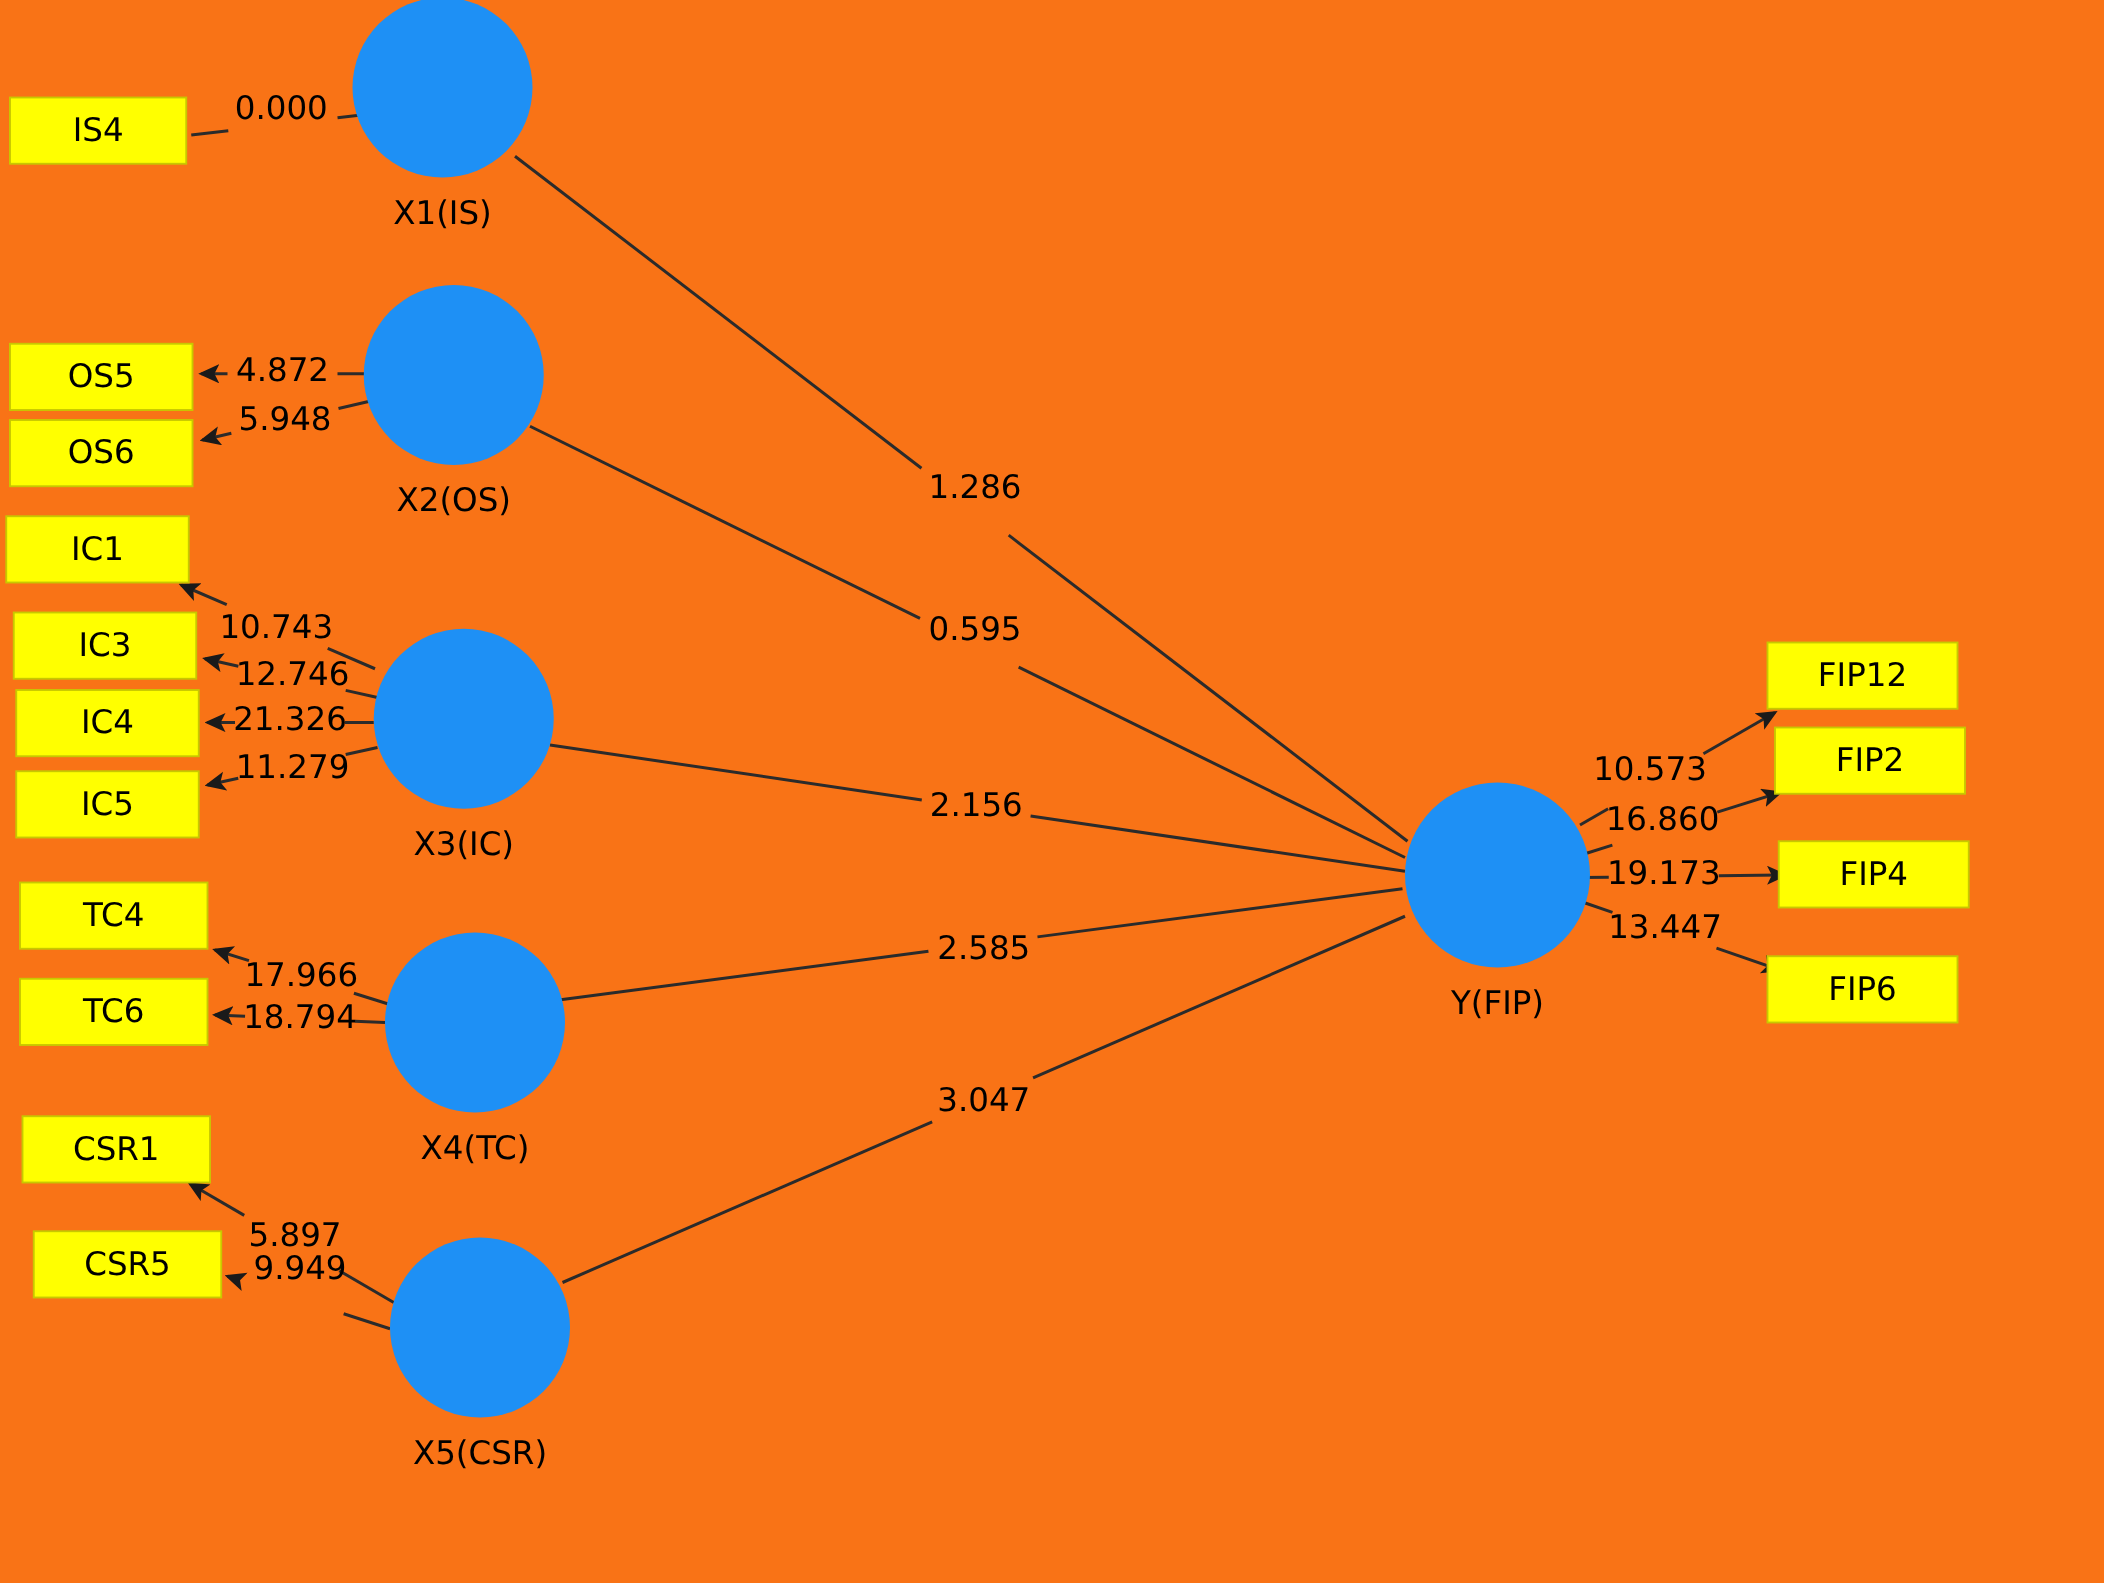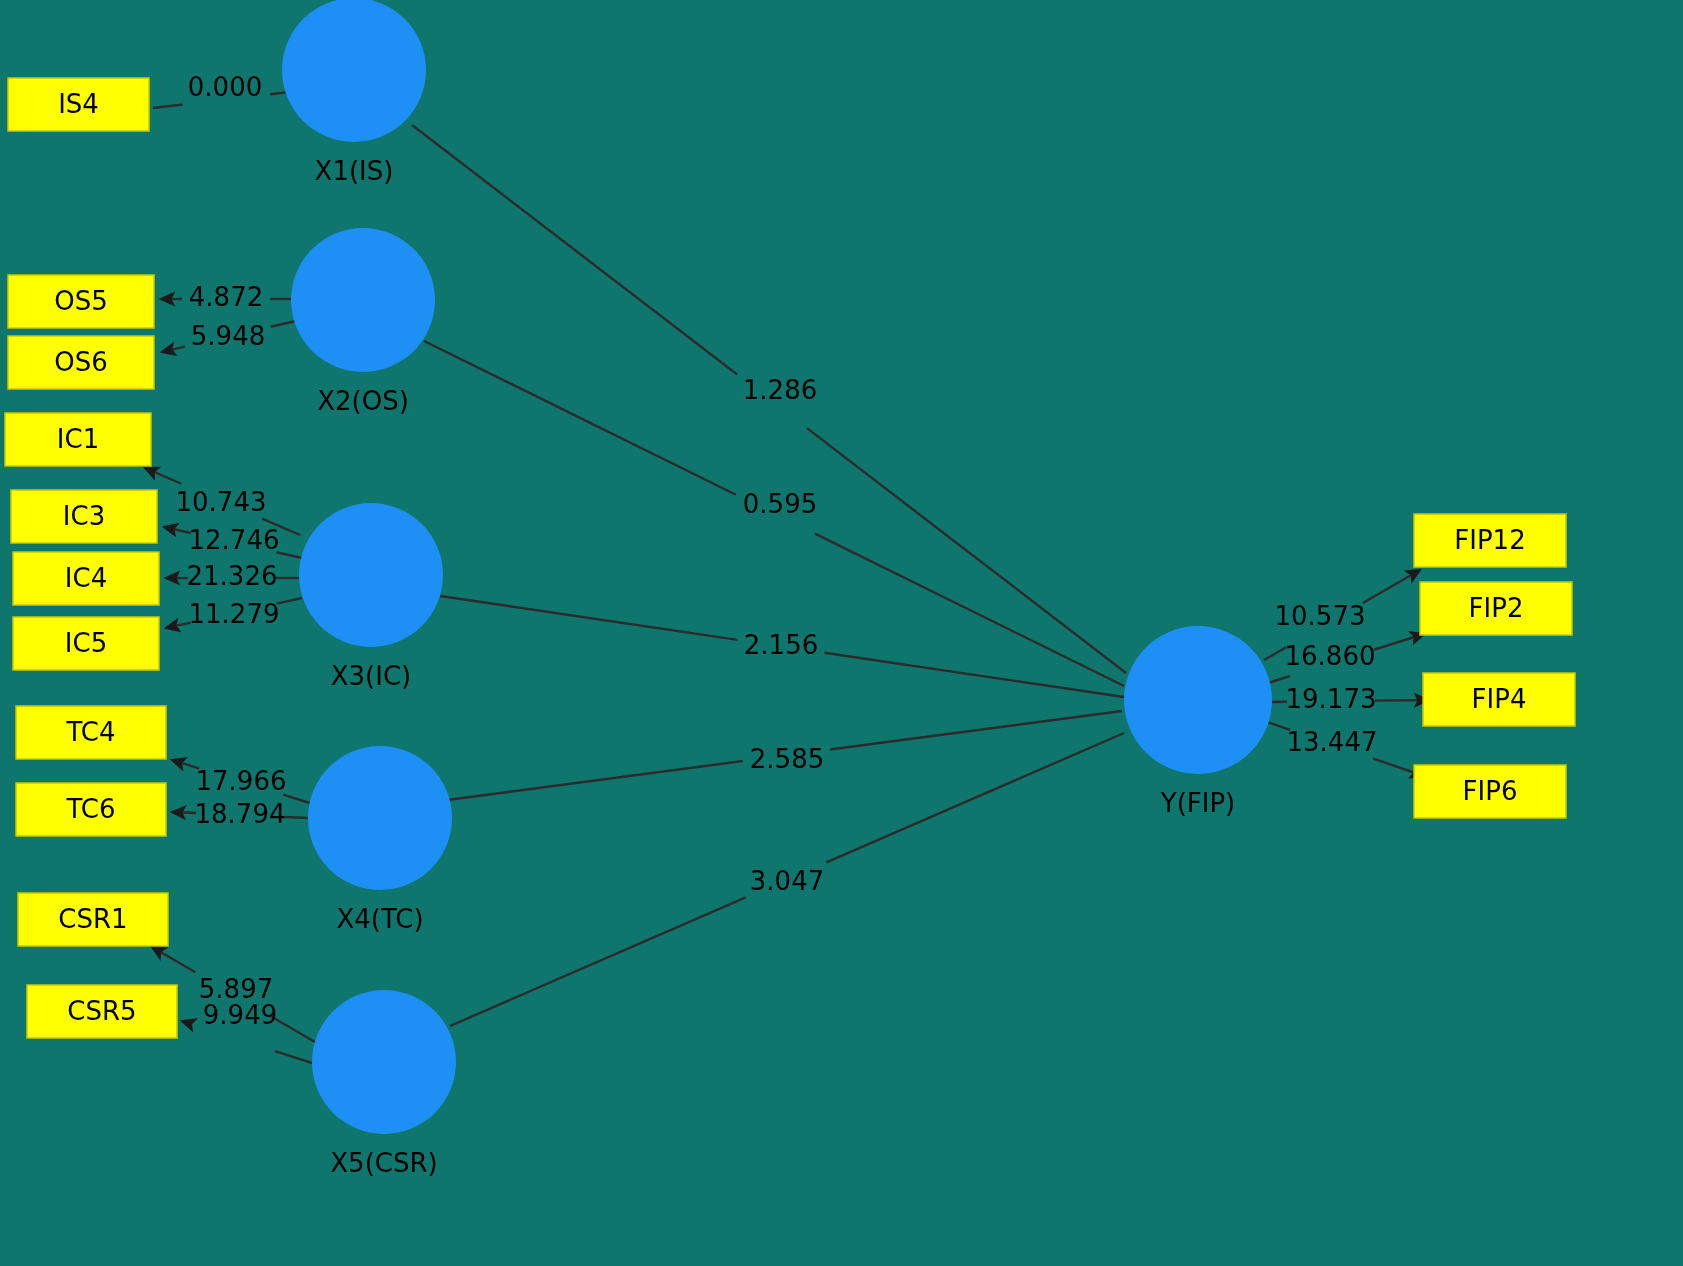--- a/index.html
+++ b/index.html
@@ -4,21 +4,21 @@
 <style>
   html, body {
     margin: 0;
     padding: 0;
     background: #ffffff;
   }
   #diagram-root {
     position: relative;
     width: 1683px;
     height: 1266px;
-    background: #0f766e;
+    background: #f97316;
     overflow: hidden;
     font-family: "DejaVu Sans", "Liberation Sans", sans-serif;
     text-decoration: underline;
   }
   svg#sem-canvas {
     display: block;
     width: 1683px;
     height: 1266px;
   }
   .indicator-box {

